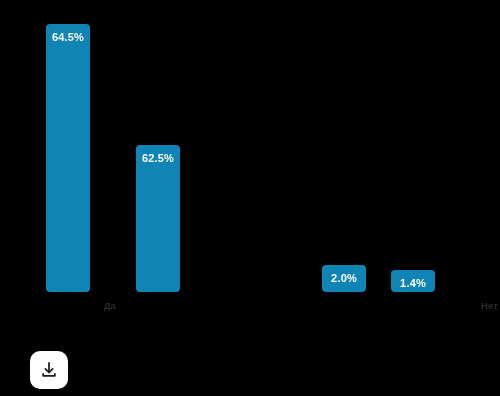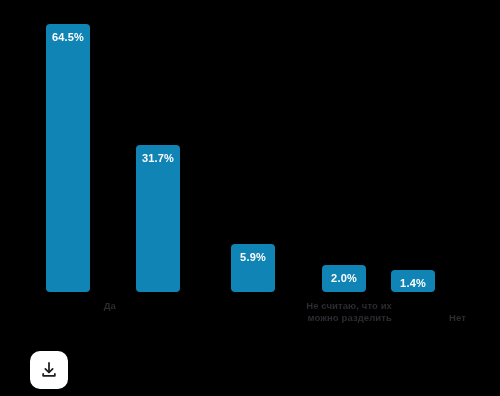--- a/index.html
+++ b/index.html
@@ -108,48 +108,42 @@
   <div id="plot-area">
 
     <div class="bar-group" style="left:46px;">
       <div class="bar" style="height:268px;">
         <span class="bar-value">64.5%</span>
       </div>
     </div>
 
     <div class="bar-group" style="left:136px;">
       <div class="bar" style="height:147px;">
-        <span class="bar-value">31.7%</span>
+        <span class="bar-value">62.5%</span>
       </div>
     </div>
 
-    <div class="bar-group" style="left:231px;">
-      <div class="bar" style="height:48px;">
-        <span class="bar-value">5.9%</span>
-      </div>
-    </div>
 
     <div class="bar-group" style="left:322px;">
       <div class="bar" style="height:27px;">
         <span class="bar-value">2.0%</span>
       </div>
     </div>
 
     <div class="bar-group" style="left:391px;">
       <div class="bar" style="height:22px;">
         <span class="bar-value">1.4%</span>
       </div>
     </div>
 
   </div>
 
   <div id="category-axis">
     <div class="cat-label" style="left:20px;">Да</div>
-    <div class="cat-label" style="left:296px;">Не считаю, что их можно разделить</div>
-    <div class="cat-label" style="left:370px;margin-top:12px;">Нет</div>
+    <div class="cat-label" style="left:402px;">Нет</div>
   </div>
 
   <div id="download-button">
     <span>
       <svg width="20" height="20" viewBox="0 0 24 24" fill="none" stroke="#1d1d1f" stroke-width="2.1" stroke-linecap="round" stroke-linejoin="round">
         <path d="M12 3.5 L12 14.5"></path>
         <path d="M7.6 10.6 L12 15 L16.4 10.6"></path>
         <path d="M5 16.5 L5 19 L19 19 L19 16.5"></path>
       </svg>
     </span>

